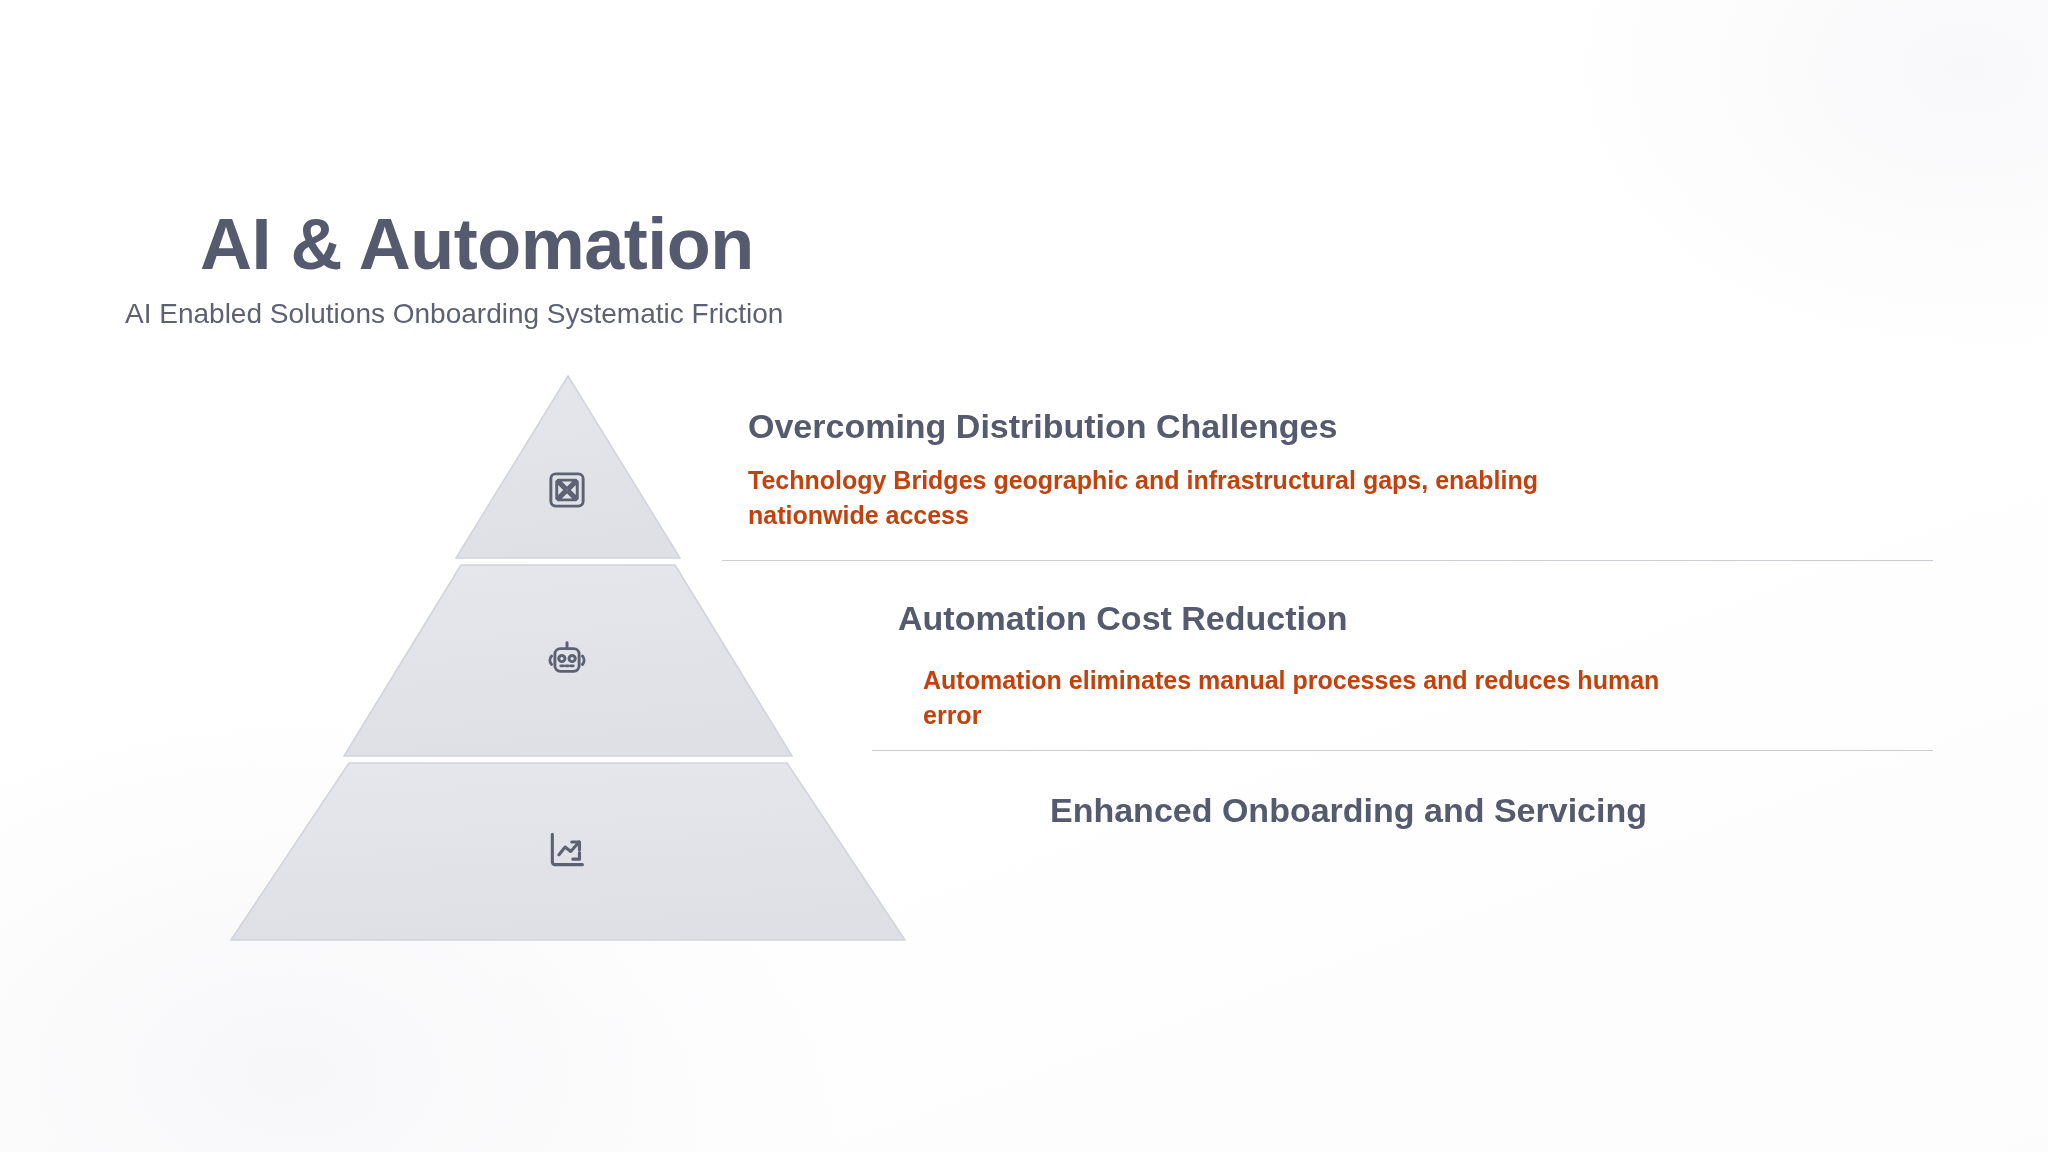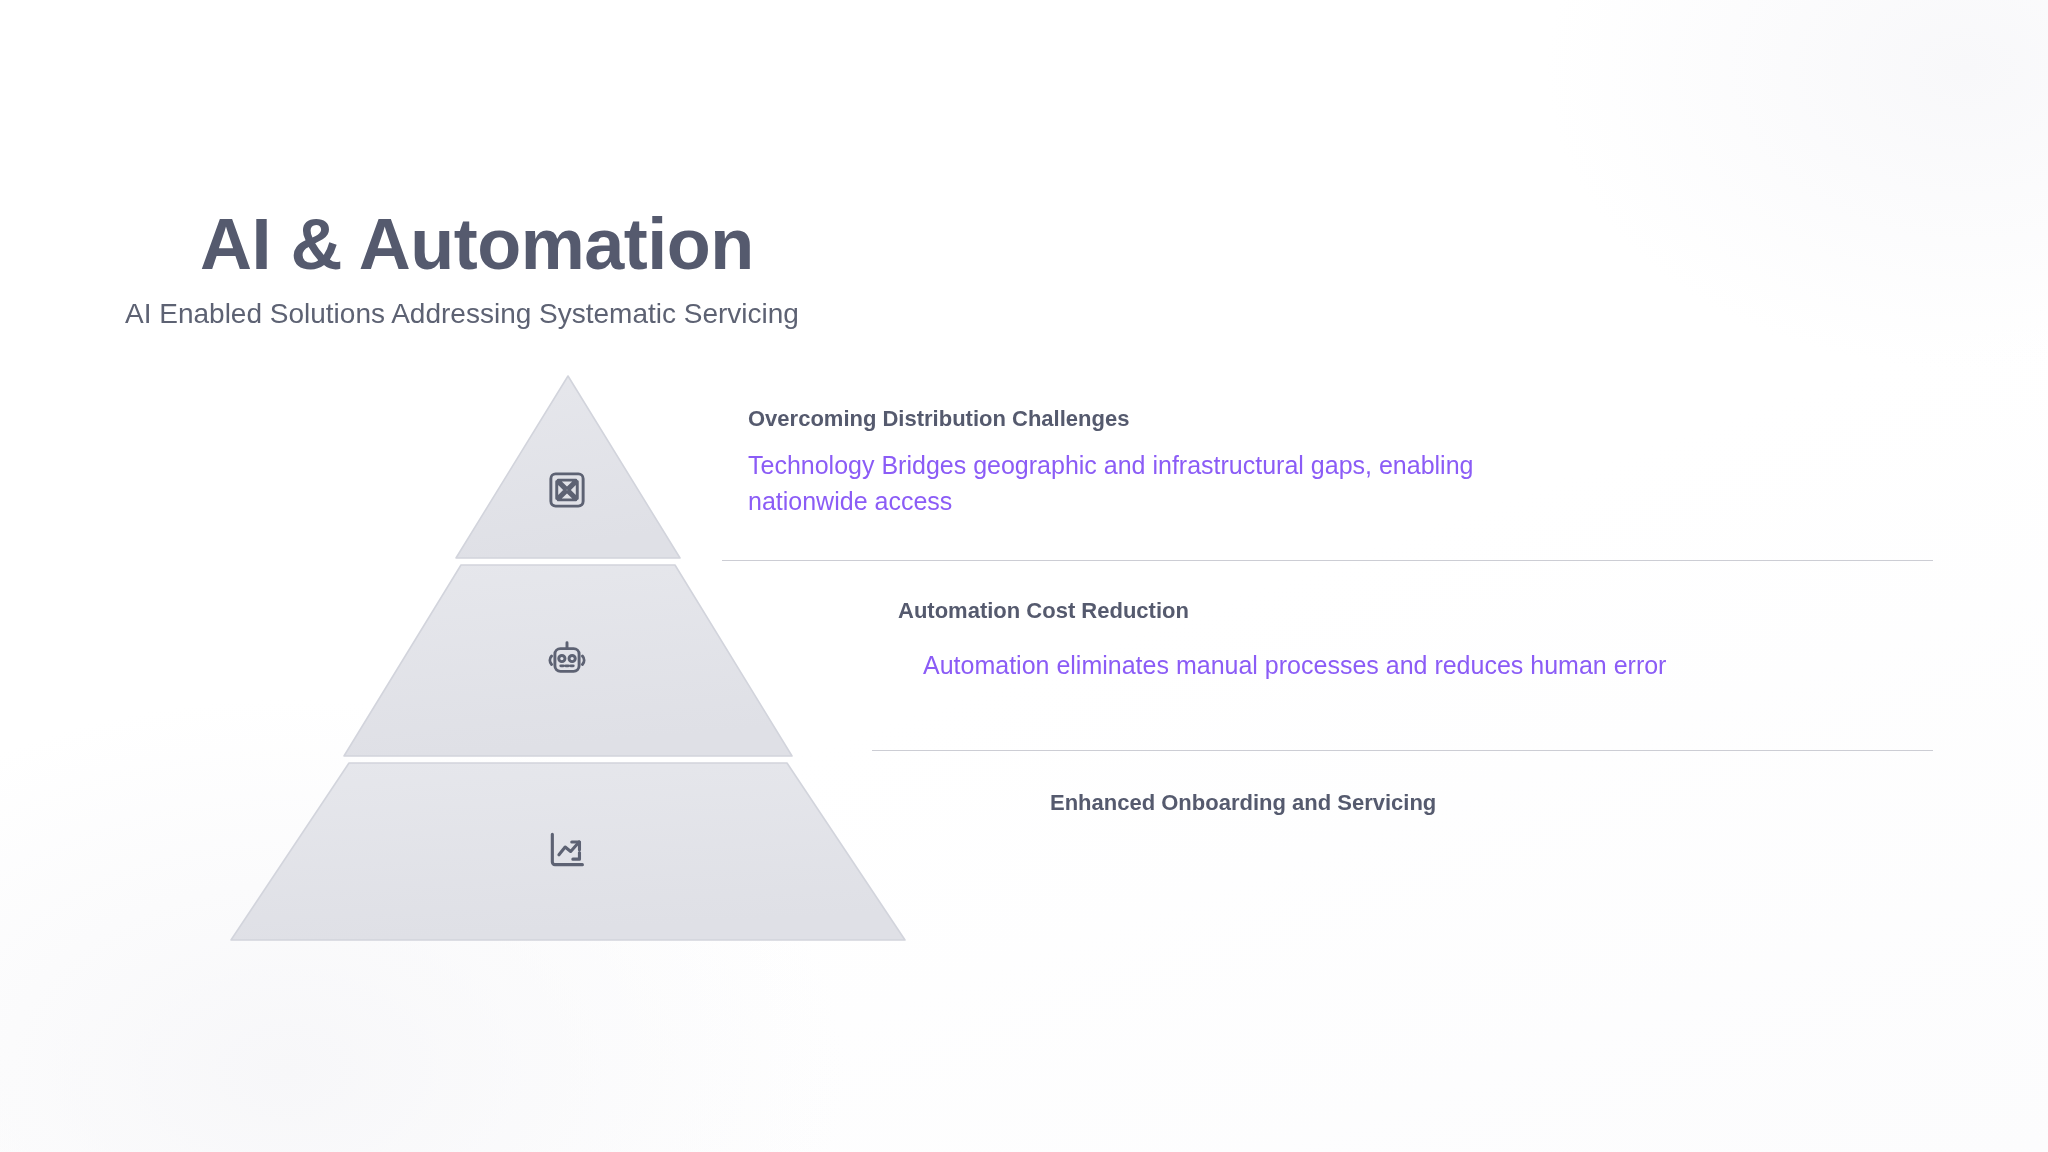--- a/index.html
+++ b/index.html
@@ -77,31 +77,31 @@
   #icon-tier-2 { left: 545px; top: 638px; }
   #icon-tier-3 { left: 545px; top: 828px; }
 
   
   .tier-text {
     position: absolute;
     width: 1060px;
   }
 
   .tier-heading {
-    font-size: 22px;
+    font-size: 34px;
     font-weight: bold;
     color: #555a6e;
     line-height: 1.2;
     white-space: nowrap;
   }
 
   .tier-body {
     font-size: 25px;
-    font-weight: normal;
-    color: #8b5cf6;
+    font-weight: bold;
+    color: #c2410c;
     line-height: 1.42;
     margin-top: 18px;
     max-width: 800px;
   }
 
   #text-tier-1 { left: 748px; top: 406px; }
   #text-tier-1 .tier-body { margin-top: 16px; }
 
   #text-tier-2 { left: 898px; top: 598px; }
   #text-tier-2 .tier-body { margin-top: 24px; margin-left: 25px; }
@@ -118,21 +118,21 @@
   #divider-1 { left: 722px; top: 560px; width: 1211px; }
   #divider-2 { left: 872px; top: 750px; width: 1061px; }
 </style>
 </head>
 <body>
 
 <div class="slide">
 
   <div class="header">
     <div class="page-title">AI &amp; Automation</div>
-    <div class="page-subtitle">AI Enabled Solutions Addressing Systematic Servicing</div>
+    <div class="page-subtitle">AI Enabled Solutions Onboarding Systematic Friction</div>
   </div>
 
   <div class="pyramid">
     <svg viewBox="0 0 920 580" xmlns="http://www.w3.org/2000/svg" aria-hidden="true">
       <defs>
         <linearGradient id="tierGrad" x1="0" y1="0" x2="0.2" y2="1">
           <stop offset="0%" stop-color="#e6e7ec"></stop>
           <stop offset="100%" stop-color="#dfe0e6"></stop>
         </linearGradient>
       </defs>

